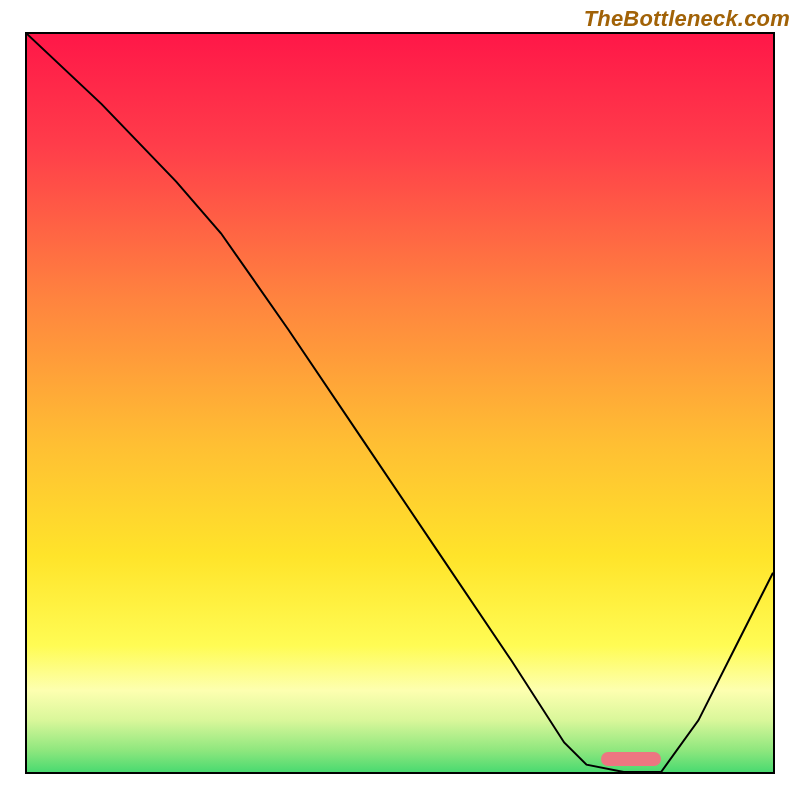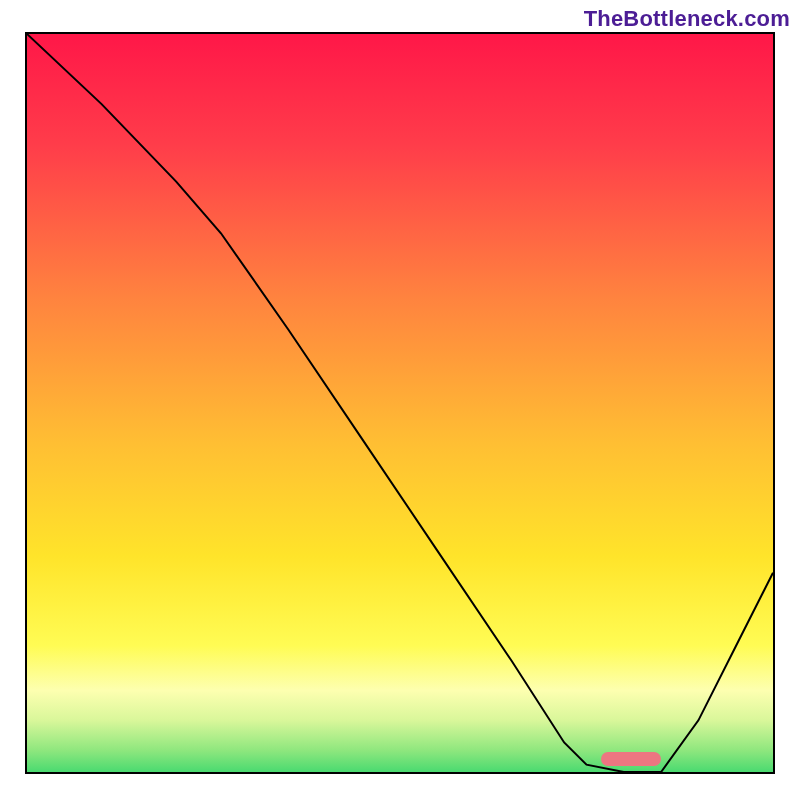--- a/index.html
+++ b/index.html
@@ -11,22 +11,23 @@
     background: #ffffff;
     position: relative;
     overflow: hidden;
   }
   .watermark {
     position: absolute;
     top: 6px;
     right: 10px;
     font-size: 22px;
     font-weight: 600;
-    color: #4c1d95;
+    color: #a16207;
     letter-spacing: 0.2px;
+    font-style: italic;
   }
   .frame {
     position: absolute;
     left: 25px;
     top: 32px;
     width: 750px;
     height: 742px;
     border: 2px solid #000;
     box-sizing: border-box;
     overflow: hidden;

